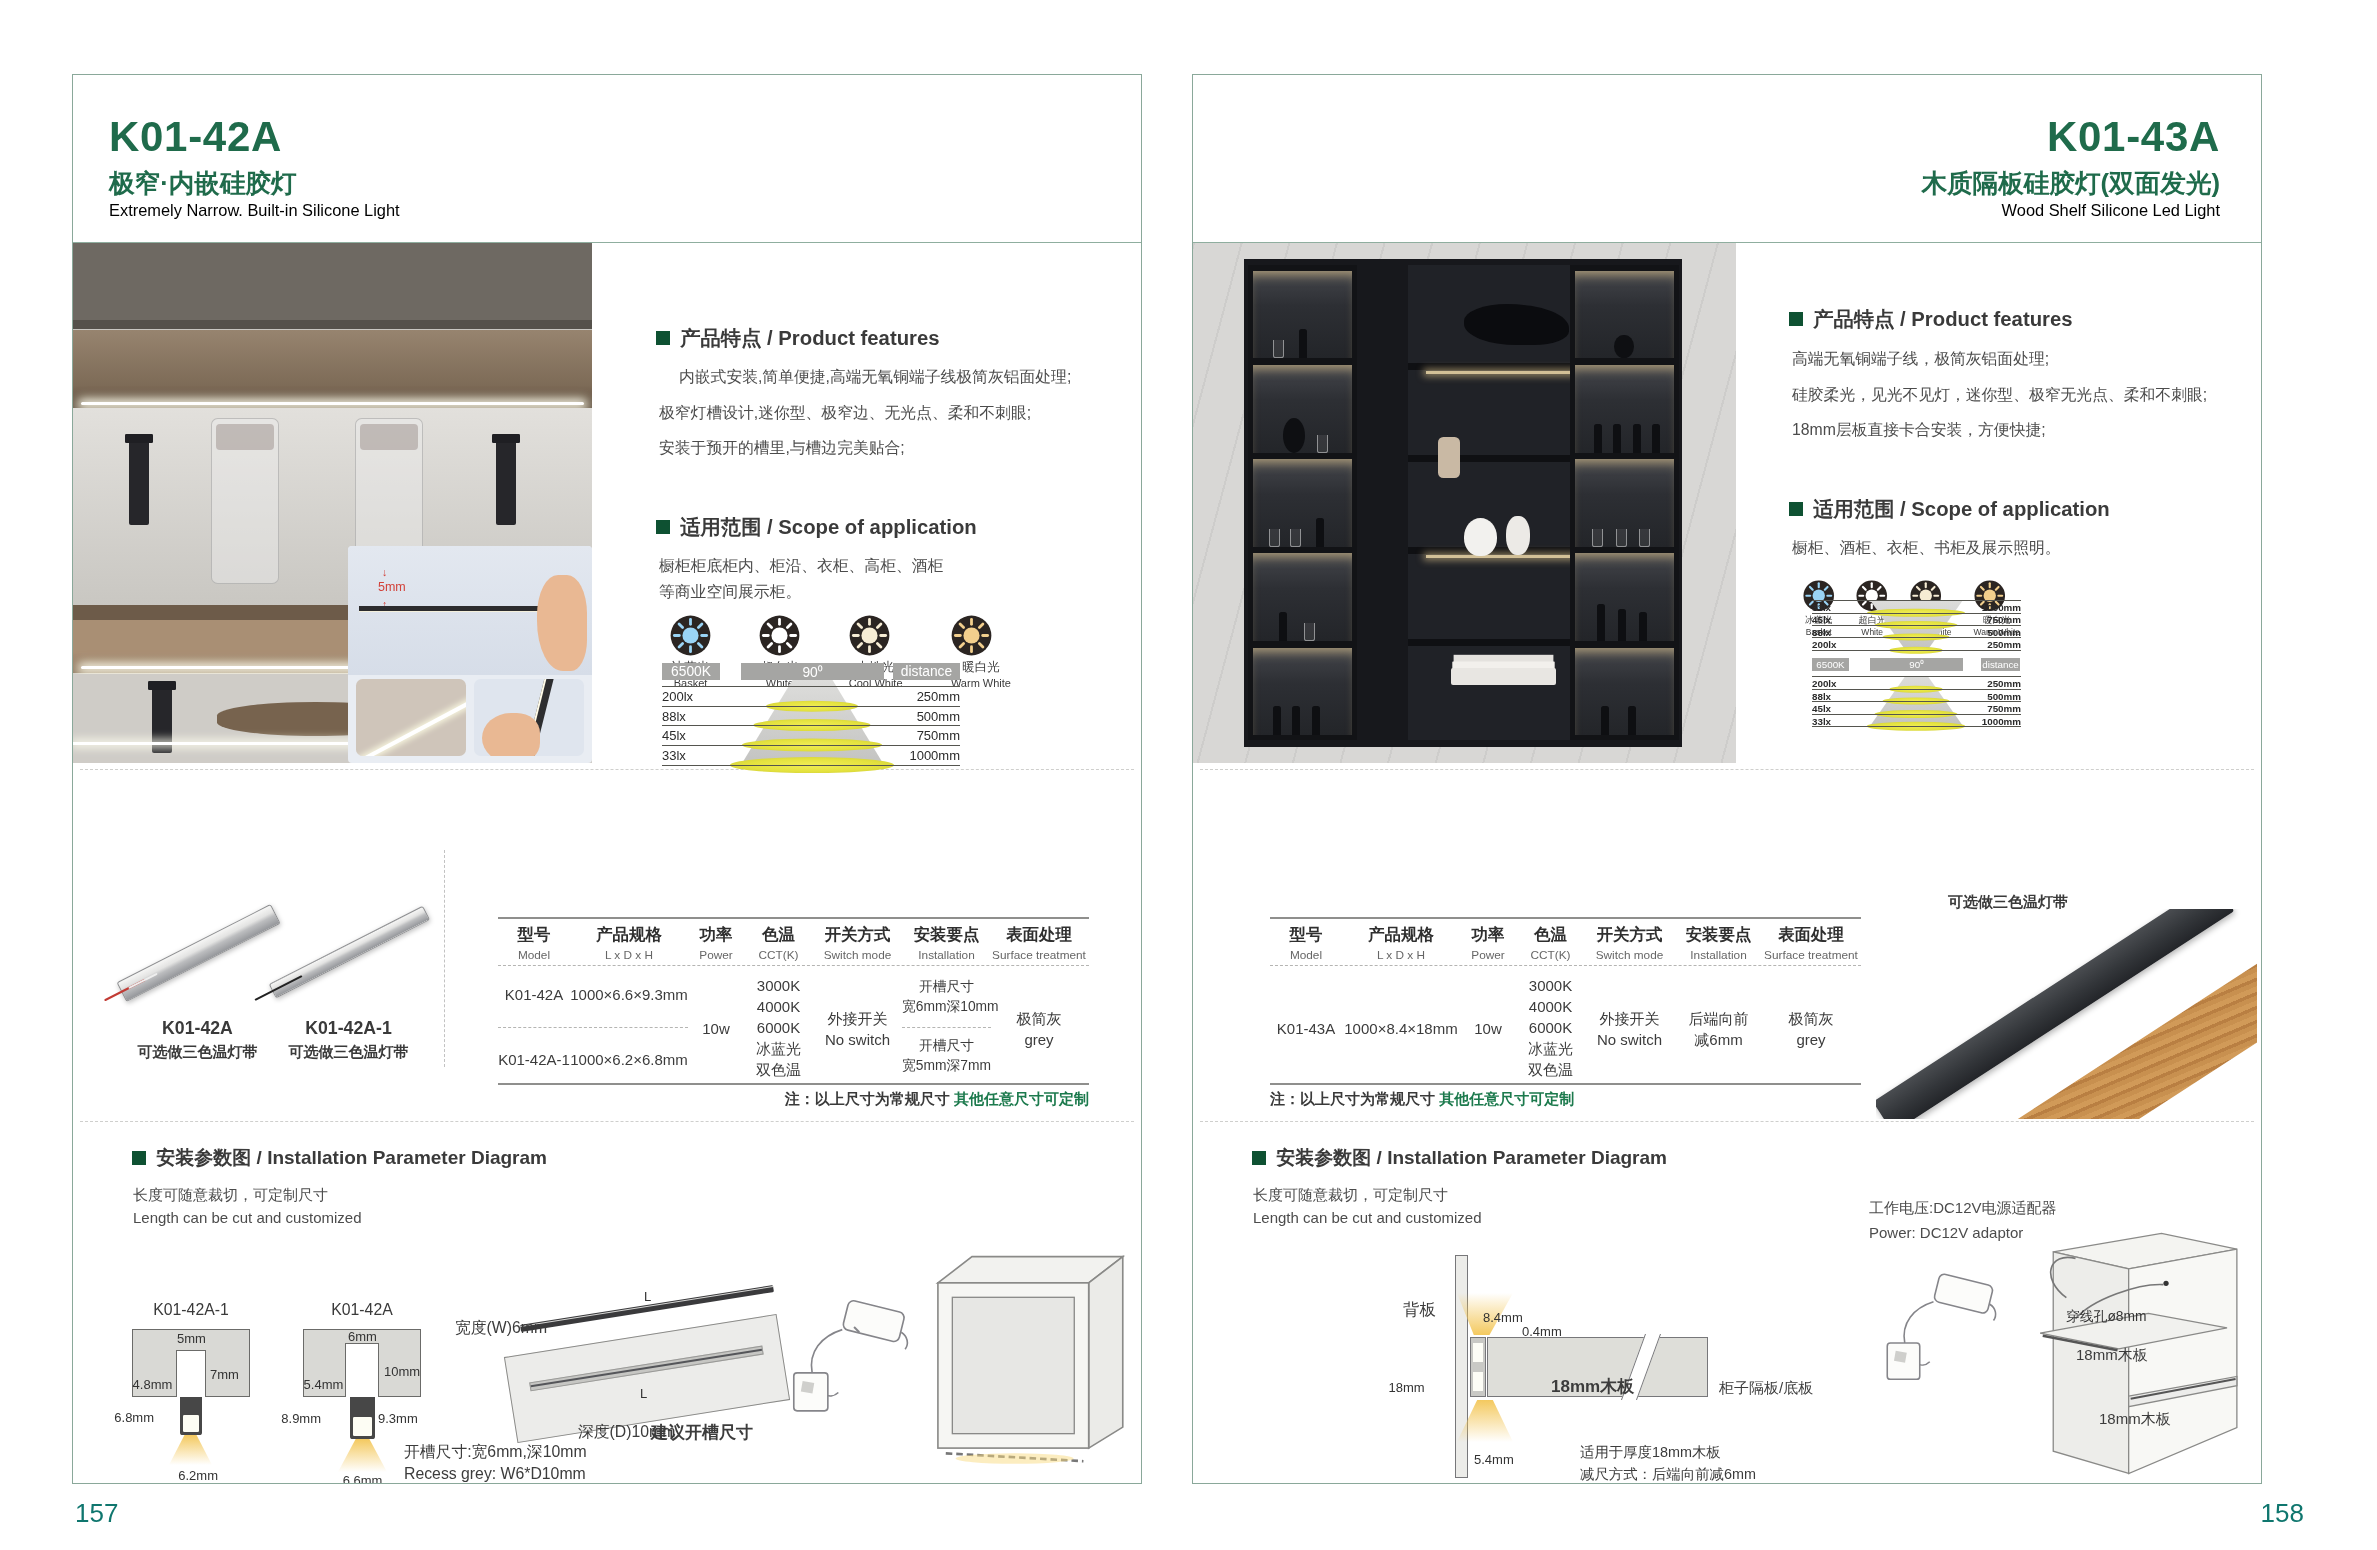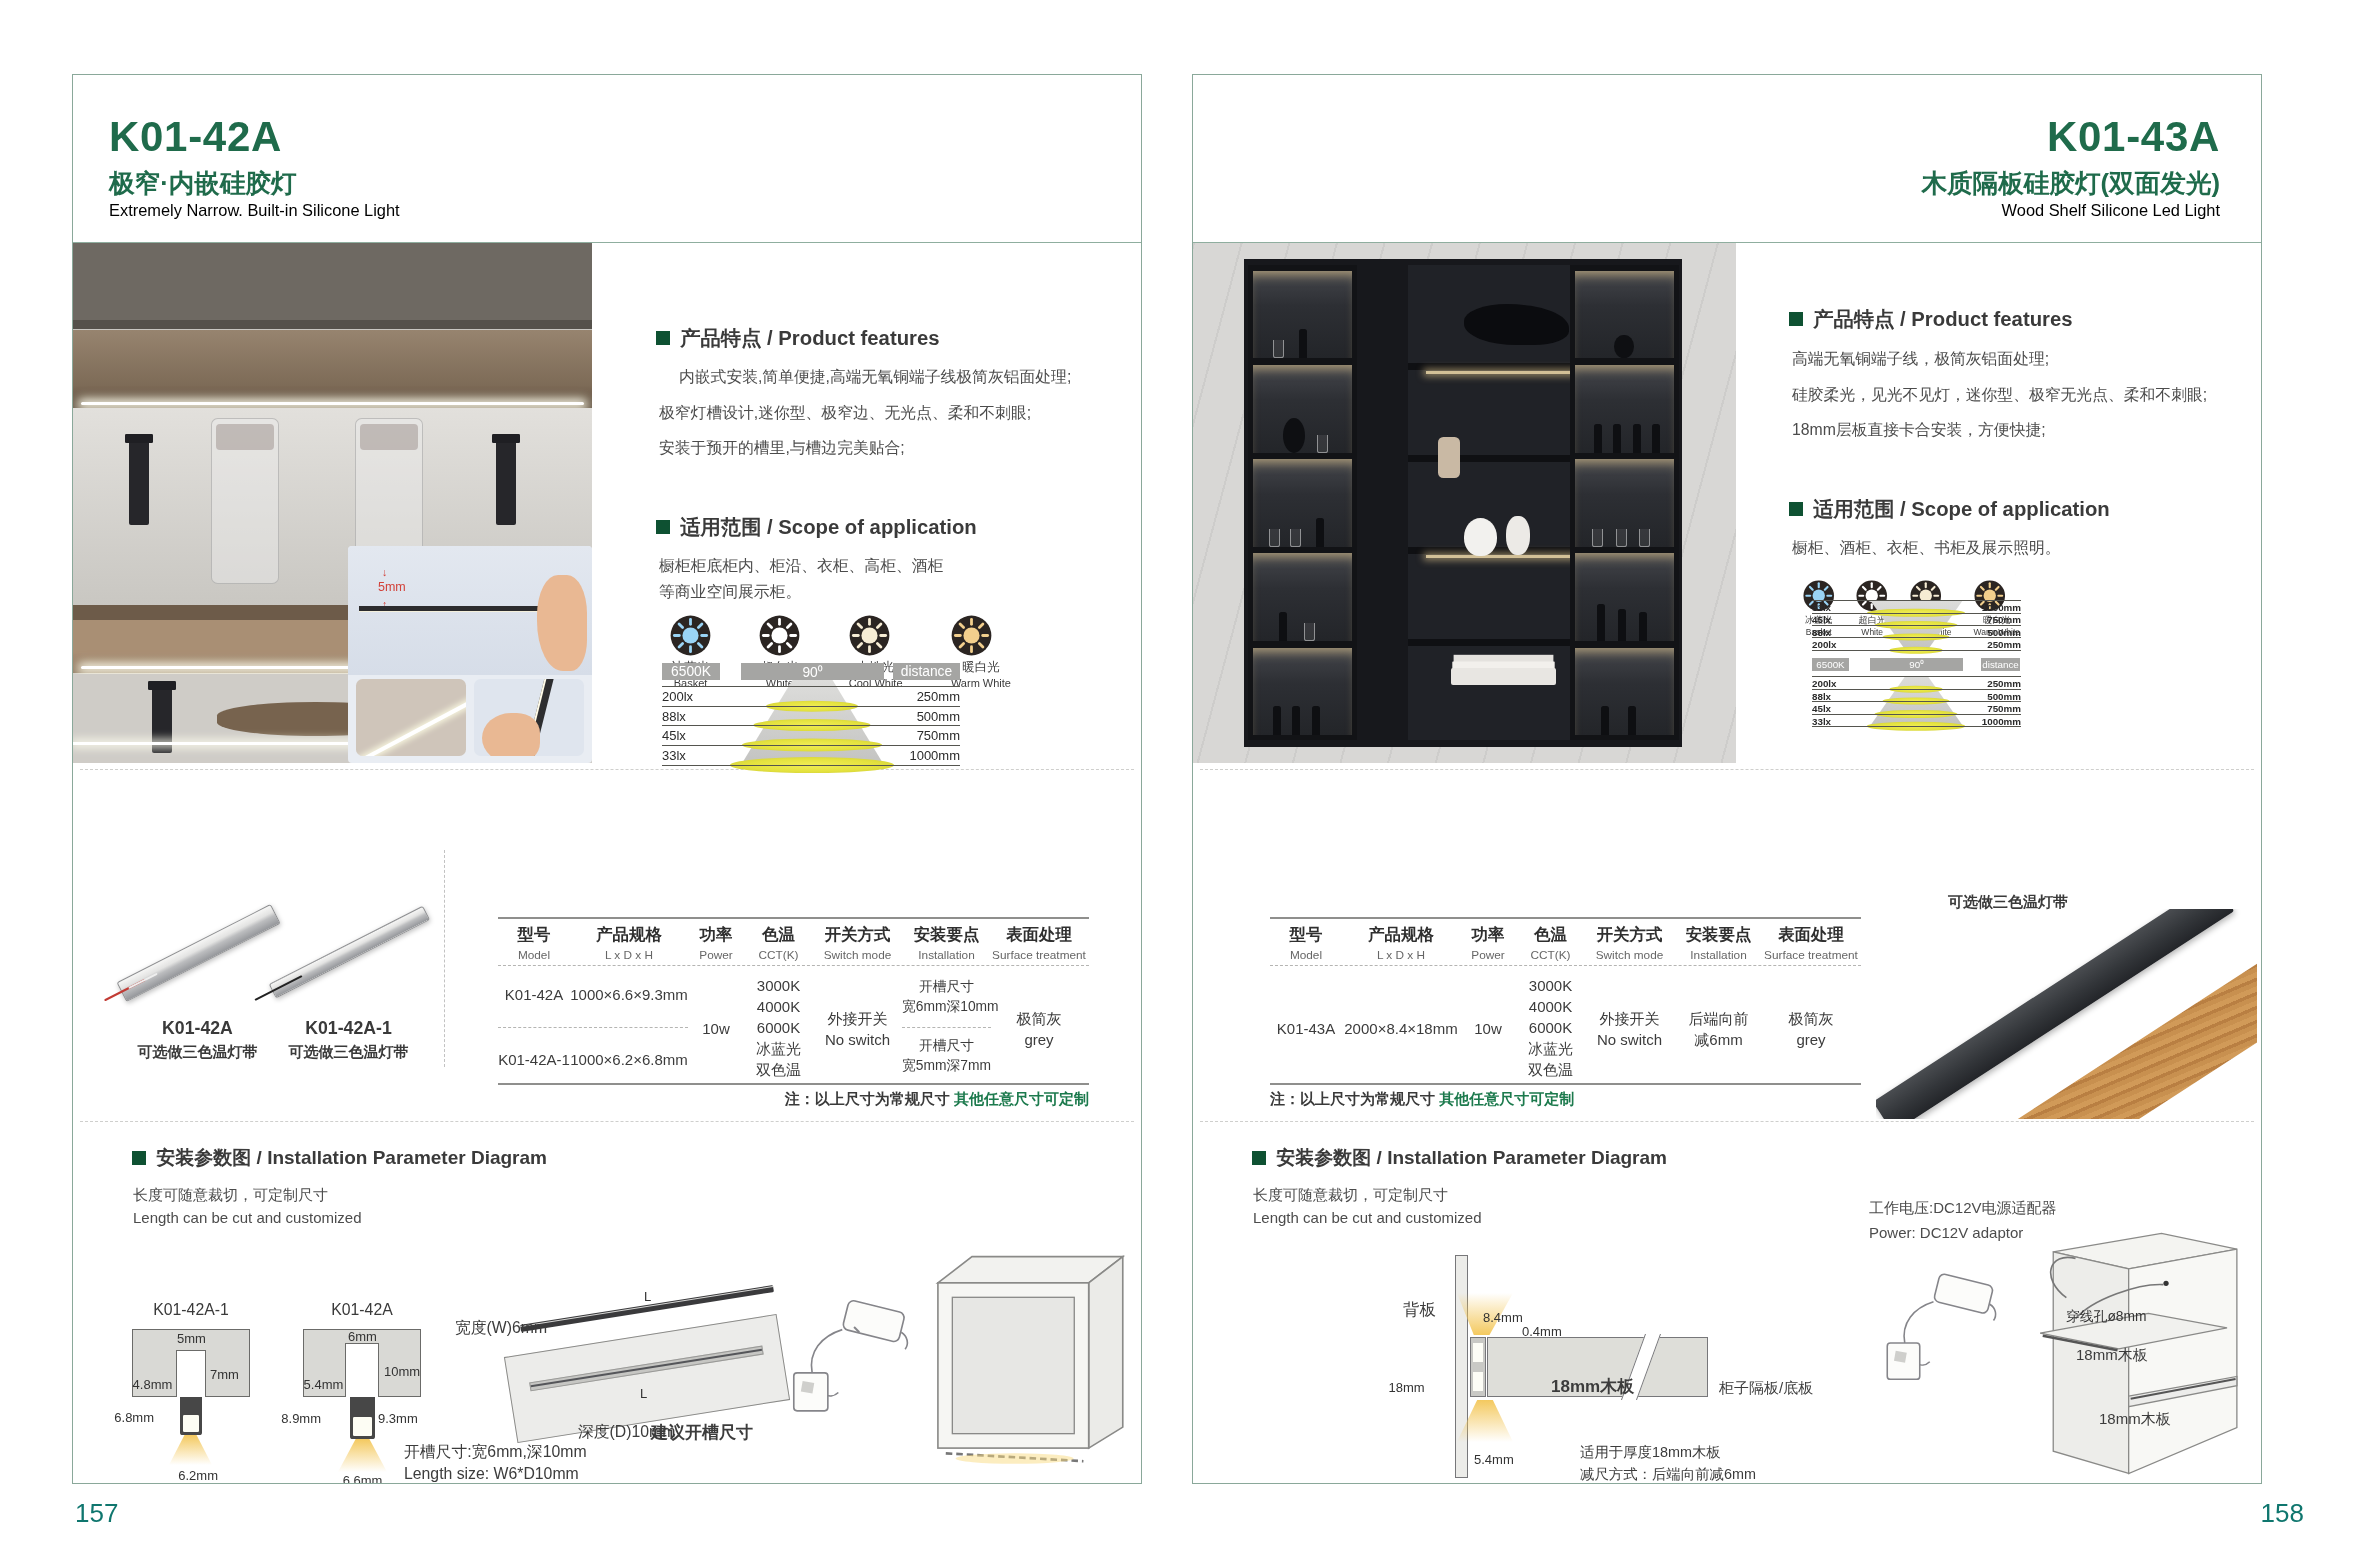--- a/index.html
+++ b/index.html
@@ -434,21 +434,21 @@
     <div class="dim" style="left:151px;top:-3.9px">L</div>
     <div class="sboard" style="left:16.4px;top:42px;width:276px;height:87px;transform:rotate(-9deg)">
       <div class="sgroove"></div>
     </div>
     <div class="dim" style="left:147px;top:93px">L</div>
     <div class="dlabel" style="left:-38px;top:25px">宽度(W)6mm</div>
     <div class="dlabel" style="left:85px;top:129px">深度(D)10mm</div>
     <div class="dlabel b" style="left:158px;top:128px">建议开槽尺寸</div>
   </div>
   <div class="dlabel" style="left:331px;top:1367px">开槽尺寸:宽6mm,深10mm</div>
-  <div class="dlabel" style="left:331px;top:1390px">Length size: W6*D10mm</div>
+  <div class="dlabel" style="left:331px;top:1390px">Recess grey: W6*D10mm</div>
 
   <div class="abs" style="left:709px;top:1214px">
     <svg width="131" height="131" viewBox="0 0 200 200">
       <g stroke="#85858a" fill="#fcfcfa" stroke-width="2.5">
         <rect x="96" y="26" width="88" height="46" rx="9" transform="rotate(14 140 49)"></rect>
         <path d="M92,62 C 60,72 40,96 46,128" fill="none"></path>
         <path d="M46,128 C 50,162 74,170 86,158" fill="none"></path>
         <rect x="18" y="128" width="52" height="58" rx="5"></rect>
       </g>
       <rect x="30" y="142" width="18" height="16" fill="#cfcfcc" transform="rotate(10 39 150)"></rect>
@@ -708,21 +708,21 @@
     <div class="th" style="left:404px;width:89px">
         <div class="th-cn">安装要点</div>
         <div class="th-en">Installation</div>
       </div>
     <div class="th" style="left:492px;width:98px">
         <div class="th-cn">表面处理</div>
         <div class="th-en">Surface treatment</div>
       </div>
     <div class="tdash" style="left:0;top:46px;width:100%"></div>
     <div class="tc" style="left:0;width:72px;top:100px">K01-43A</div>
-    <div class="tc" style="left:72px;width:118px;top:100px">2000×8.4×18mm</div>
+    <div class="tc" style="left:72px;width:118px;top:100px">1000×8.4×18mm</div>
     <div class="tc" style="left:190px;width:56px;top:100px">10w</div>
     <div class="tc" style="left:246px;width:69px;top:56px;line-height:21px">
       <div>3000K</div>
         <div>4000K</div>
         <div>6000K</div>
         <div>冰蓝光</div>
         <div>双色温</div>
     </div>
     <div class="tc" style="left:315px;width:89px;top:89px;line-height:21px">
       <div>外接开关</div>

